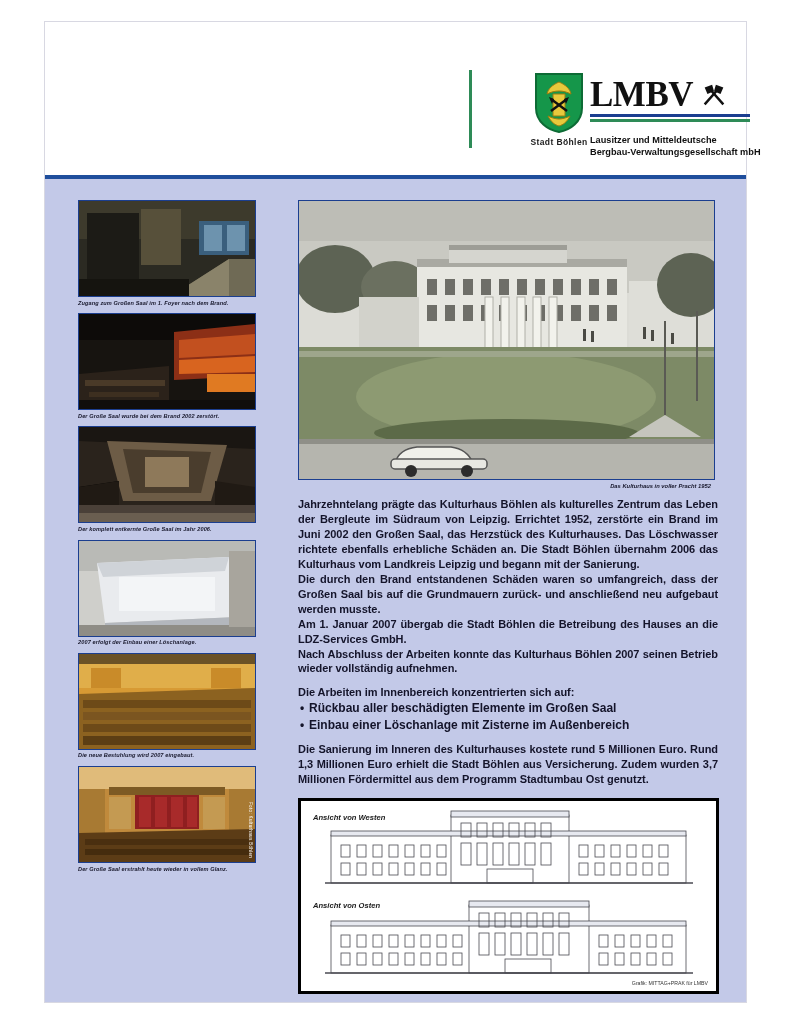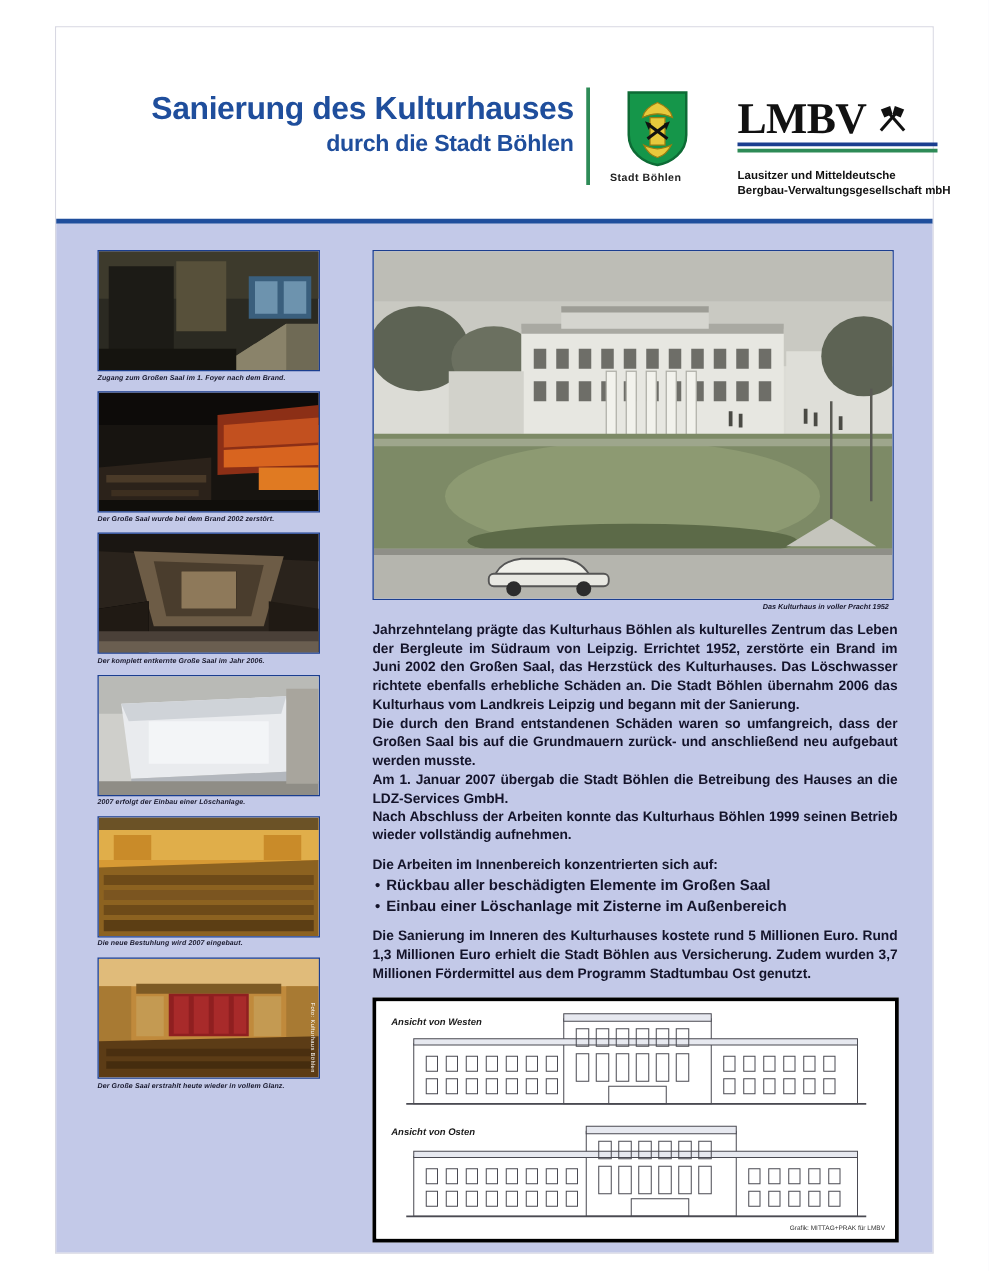--- a/index.html
+++ b/index.html
@@ -27,21 +27,21 @@
     line-height:1.05;white-space:nowrap;
   }
   .title-sub{
     font-size:18.5px;font-weight:bold;color:#1f4e9c;letter-spacing:-0.2px;
     margin-top:3px;white-space:nowrap;
   }
   .hdr-divider{
     position:absolute;left:424px;top:48px;width:3px;height:78px;background:#2e8b57;
   }
   
-  .crest-wrap{position:absolute;left:443px;top:50px;width:76px;text-align:left;}
+  .crest-wrap{position:absolute;left:476px;top:50px;width:76px;text-align:center;}
   .crest{width:50px;height:62px;margin:0 auto;display:block;}
   .crest-label{
     font-size:8.5px;color:#222;margin-top:3px;letter-spacing:0.4px;font-weight:600;
   }
   
   .lmbv{position:absolute;left:545px;top:55px;width:190px;}
   .lmbv-top{display:flex;align-items:center;}
   .lmbv-word{
     font-family:"Liberation Serif",serif;
     font-size:35px;font-weight:bold;color:#111;
@@ -116,24 +116,20 @@
   }
   .draw-box svg{position:absolute;left:0;top:0;width:100%;height:100%;}
 </style>
 </head>
 <body>
 
 <div class="poster">
 
   <div class="header">
 
-    <div class="title-block">
-      <div class="title-main">Sanierung des Kulturhauses</div>
-      <div class="title-sub">durch die Stadt Böhlen</div>
-    </div>
 
     <div class="hdr-divider"></div>
 
     <div class="crest-wrap">
       <svg class="crest" viewBox="0 0 50 62">
         <path d="M2 2 H48 V36 C48 50 36 58 25 60 C14 58 2 50 2 36 Z" fill="#15964a" stroke="#0d6b35" stroke-width="2"></path>
         <g>
           <path d="M25 10 C18 13 14 17 13 22 C17 20 21 19 25 19 C29 19 33 20 37 22 C36 17 32 13 25 10 Z" fill="#e8c93c" stroke="#9a7d10" stroke-width="1"></path>
           <path d="M19 22 h12 v22 h-12 z" fill="#e8c93c" stroke="#9a7d10" stroke-width="1"></path>
           <path d="M14 44 C17 50 21 53 25 54 C29 53 33 50 36 44 C32 46 28 47 25 47 C22 47 18 46 14 44 Z" fill="#e8c93c" stroke="#9a7d10" stroke-width="1"></path>
@@ -372,21 +368,21 @@
             <line x1="366" y1="120" x2="366" y2="214"></line>
             <line x1="398" y1="110" x2="398" y2="200"></line>
           </g>
         </svg>
       </div>
       <div class="main-cap">Das Kulturhaus in voller Pracht 1952</div>
 
       <div class="para">Jahrzehntelang prägte das Kulturhaus Böhlen als kulturelles Zentrum das Leben der Bergleute im Südraum von Leipzig. Errichtet 1952, zerstörte ein Brand im Juni 2002 den Großen Saal, das Herzstück des Kulturhauses. Das Löschwasser richtete ebenfalls erhebliche Schäden an. Die Stadt Böhlen übernahm 2006 das Kulturhaus vom Landkreis Leipzig und begann mit der Sanierung.</div>
       <div class="para tight">Die durch den Brand entstandenen Schäden waren so umfangreich, dass der Großen Saal bis auf die Grundmauern zurück- und anschließend neu aufgebaut werden musste.</div>
       <div class="para tight">Am 1. Januar 2007 übergab die Stadt Böhlen die Betreibung des Hauses an die LDZ-Services GmbH.</div>
-      <div class="para tight">Nach Abschluss der Arbeiten konnte das Kulturhaus Böhlen 1999 seinen Betrieb wieder vollständig aufnehmen.</div>
+      <div class="para tight">Nach Abschluss der Arbeiten konnte das Kulturhaus Böhlen 2007 seinen Betrieb wieder vollständig aufnehmen.</div>
 
       <div class="spacer-s"></div>
 
       <div class="para tight">Die Arbeiten im Innenbereich konzentrierten sich auf:</div>
       <ul class="bullets">
         <li>Rückbau aller beschädigten Elemente im Großen Saal</li>
         <li>Einbau einer Löschanlage mit Zisterne im Außenbereich</li>
       </ul>
 
       <div class="para">Die Sanierung im Inneren des Kulturhauses kostete rund 5 Millionen Euro. Rund 1,3 Millionen Euro erhielt die Stadt Böhlen aus Versicherung. Zudem wurden 3,7 Millionen Fördermittel aus dem Programm Stadtumbau Ost genutzt.</div>

